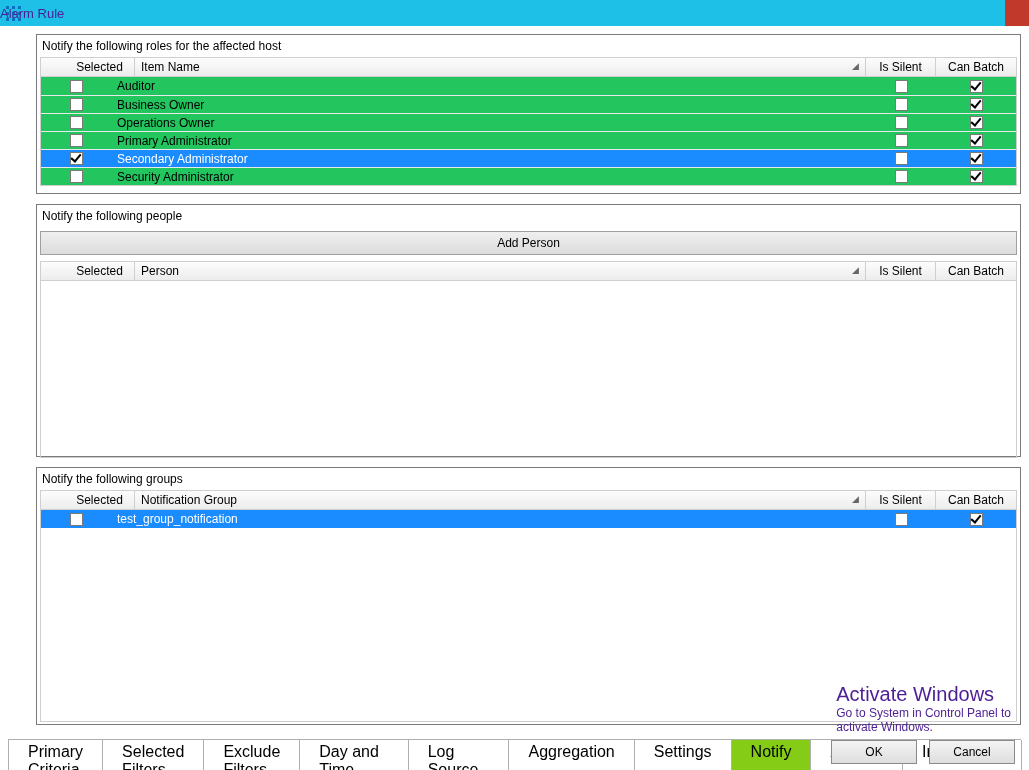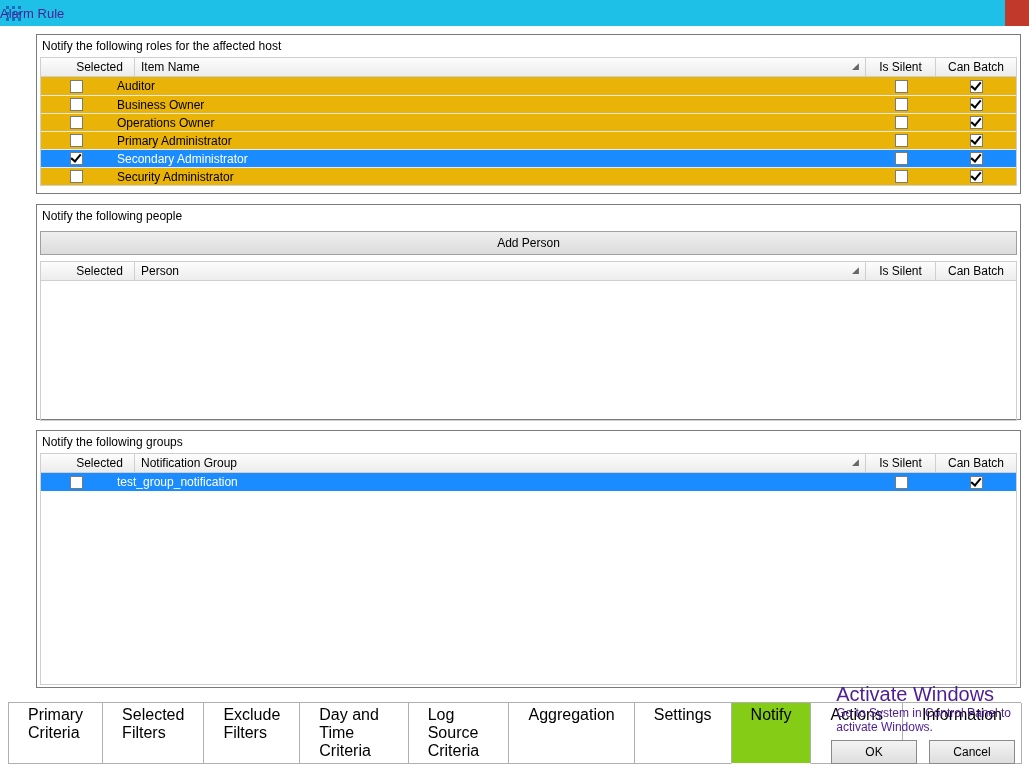--- a/index.html
+++ b/index.html
@@ -25,40 +25,40 @@
   .colhead div { border-right: 1px solid #cfcfcf; padding: 2px 6px; font-size: 12px; display: flex; align-items: center; }
   .colhead div:last-child { border-right: none; }
   .col-sel   { width: 70px; justify-content: center; }
   .col-name  { flex: 1; position: relative; }
   .col-name .sort { position: absolute; right: 6px; top: 3px; font-size: 9px; color: #666; }
   .col-silent{ width: 70px; justify-content: center; }
   .col-batch { width: 80px; justify-content: center; }
 
   
   .rows { border-left: 1px solid #cfcfcf; border-right: 1px solid #cfcfcf; border-bottom: 1px solid #cfcfcf; }
-  .row { display: flex; height: 18px; align-items: center; background: #eab308; }
+  .row { display: flex; height: 18px; align-items: center; background: #22c55e; }
   .row + .row { border-top: 1px solid #e9e9e9; }
   .row .cell { padding: 0 6px; font-size: 12px; display: flex; align-items: center; height: 100%; }
   .row .c-sel   { width: 70px; justify-content: center; }
   .row .c-name  { flex: 1; }
   .row .c-silent{ width: 70px; justify-content: center; }
   .row .c-batch { width: 80px; justify-content: center; }
   .row.selected { background: #1a8cff; color: #fff; }
 
   
   .cb { width: 13px; height: 13px; border: 1px solid #7a7a7a; background: #fff; display: inline-flex; align-items: center; justify-content: center; }
   .row.selected .cb { background: #fff; }
   .cb.checked::after { content: ""; width: 8px; height: 4px; border-left: 2px solid #000; border-bottom: 2px solid #000; transform: rotate(-50deg); margin-top: -3px; }
 
   
   .add-person { margin: 4px 0 6px 0; height: 24px; border: 1px solid #a0a0a0; background: linear-gradient(#efefef,#dcdcdc); display: flex; align-items: center; justify-content: center; font-size: 12px; cursor: default; }
 
   
   #roles-section   { height: 160px; }
-  #people-section  { height: 216px; }
+  #people-section  { height: 253px; }
   #groups-section  { height: 258px; }
   .rows.fill { height: calc(100% - 40px); overflow: hidden; }
   #people-section .rows.fill { height: calc(100% - 70px); }
 
   
   .tabs { display: flex; border-top: 1px solid #b0b0b0; margin: 0 8px; }
   .tab { border: 1px solid #b0b0b0; border-top: none; padding: 3px 19px; font-size: 16px; background: #fff; margin-right: -1px; cursor: default; }
   .tab.active { background: #84cc16; border-bottom: 1px solid #fff; position: relative; }
 
   

